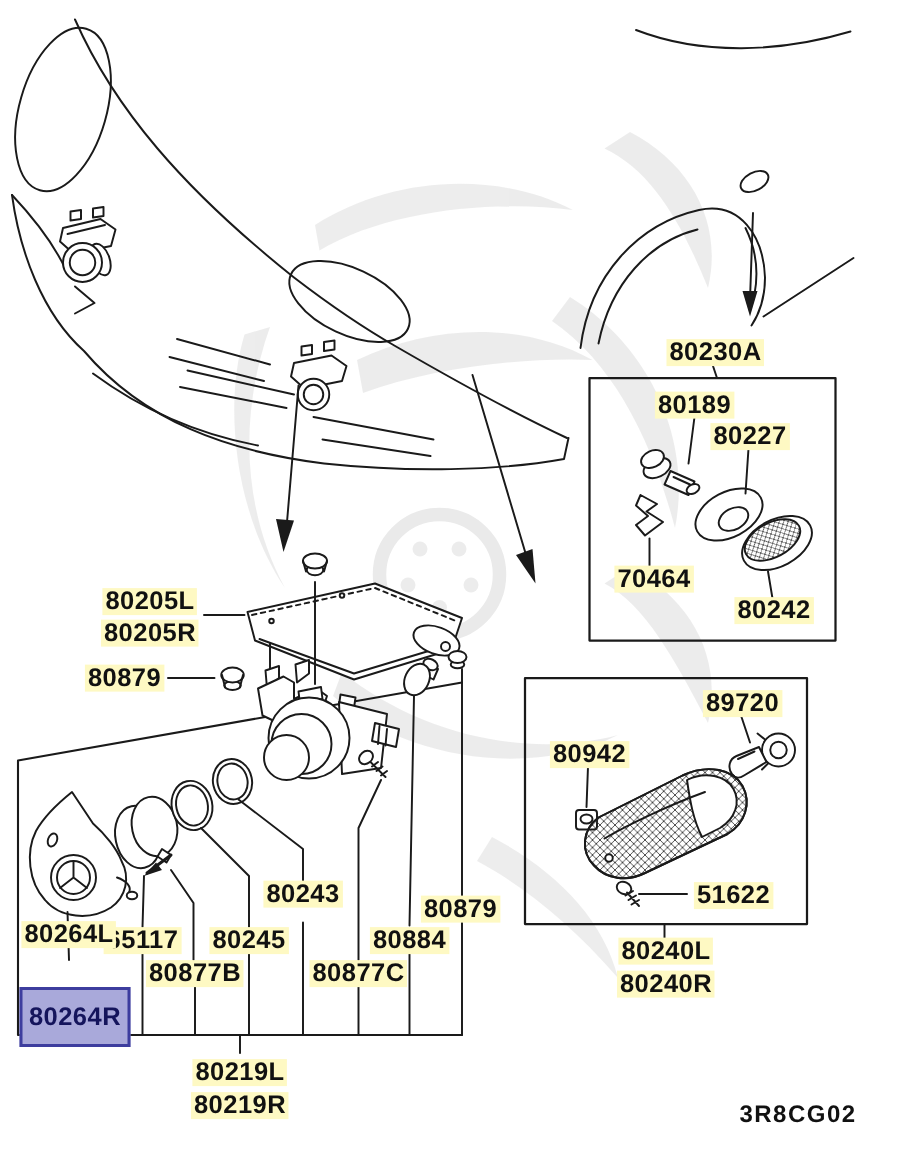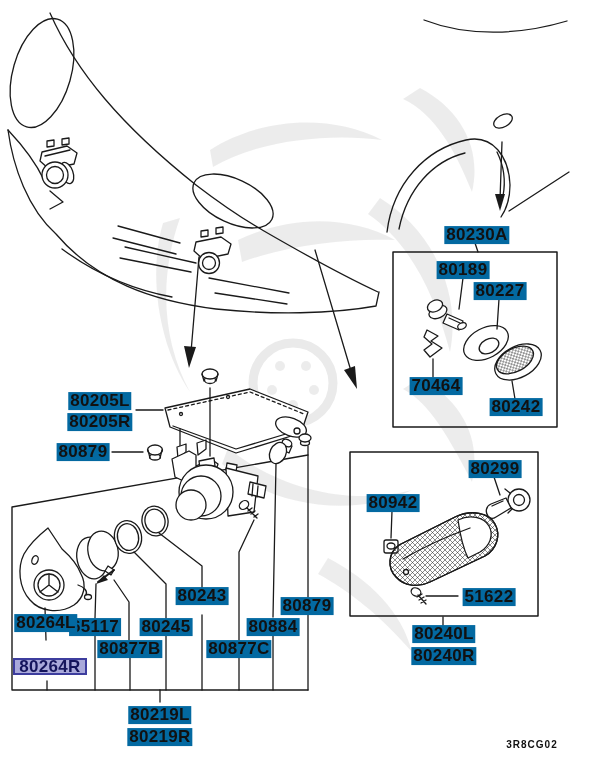--- a/index.html
+++ b/index.html
@@ -1,25 +1,25 @@
 <!DOCTYPE html>
 <html><head>
 <meta charset="utf-8">
 <style>
   html,body{margin:0;padding:0;background:#fff;}
   .stage{position:relative;width:609px;height:768px;background:#fff;overflow:hidden;
          font-family:"Liberation Sans",sans-serif;}
   .stage svg{position:absolute;left:0;top:0;}
   .lbl{position:absolute;transform:translate(-50%,-50%);font-weight:bold;font-size:17px;
-       line-height:1.05;color:#111;background:#0369a1;padding:0 2px;white-space:nowrap;
+       line-height:1.05;color:#111;background:#fef9c3;padding:0 2px;white-space:nowrap;
        letter-spacing:0.3px;}
-  .hl{position:absolute;left:13px;top:658px;width:74px;height:17px;display:flex;
+  .hl{position:absolute;left:13px;top:658px;width:74px;height:40px;display:flex;
       align-items:center;justify-content:center;font-weight:bold;font-size:17px;
       letter-spacing:0.3px;box-sizing:border-box;}
-  .code{position:absolute;transform:translate(-50%,-50%);font-weight:bold;font-size:10px;
+  .code{position:absolute;transform:translate(-50%,-50%);font-weight:bold;font-size:16px;
         letter-spacing:1px;color:#111;}
 </style>
 </head>
 <body>
 
 <div class="stage">
 
 <svg width="609" height="768" viewBox="0 0 609 768">
   <defs>
     <pattern id="ph" width="5" height="5" patternUnits="userSpaceOnUse">
@@ -272,21 +272,21 @@
 <div class="lbl" style="left:100px;top:401px">80205L</div>
 <div class="lbl" style="left:100px;top:422px">80205R</div>
 <div class="lbl" style="left:83px;top:452px">80879</div>
 
 <div class="lbl" style="left:477px;top:235px">80230A</div>
 <div class="lbl" style="left:463px;top:270px">80189</div>
 <div class="lbl" style="left:500px;top:291px">80227</div>
 <div class="lbl" style="left:436px;top:386px">70464</div>
 <div class="lbl" style="left:516px;top:407px">80242</div>
 
-<div class="lbl" style="left:495px;top:469px">80299</div>
+<div class="lbl" style="left:495px;top:469px">89720</div>
 <div class="lbl" style="left:393px;top:503px">80942</div>
 <div class="lbl" style="left:489px;top:597px">51622</div>
 <div class="lbl" style="left:444px;top:634px">80240L</div>
 <div class="lbl" style="left:444px;top:656px">80240R</div>
 
 <div class="lbl" style="left:202px;top:596px">80243</div>
 <div class="lbl" style="left:307px;top:606px">80879</div>
 <div class="lbl" style="left:95px;top:627px">65117</div>
 <div class="lbl" style="left:166px;top:627px">80245</div>
 <div class="lbl" style="left:273px;top:627px">80884</div>

